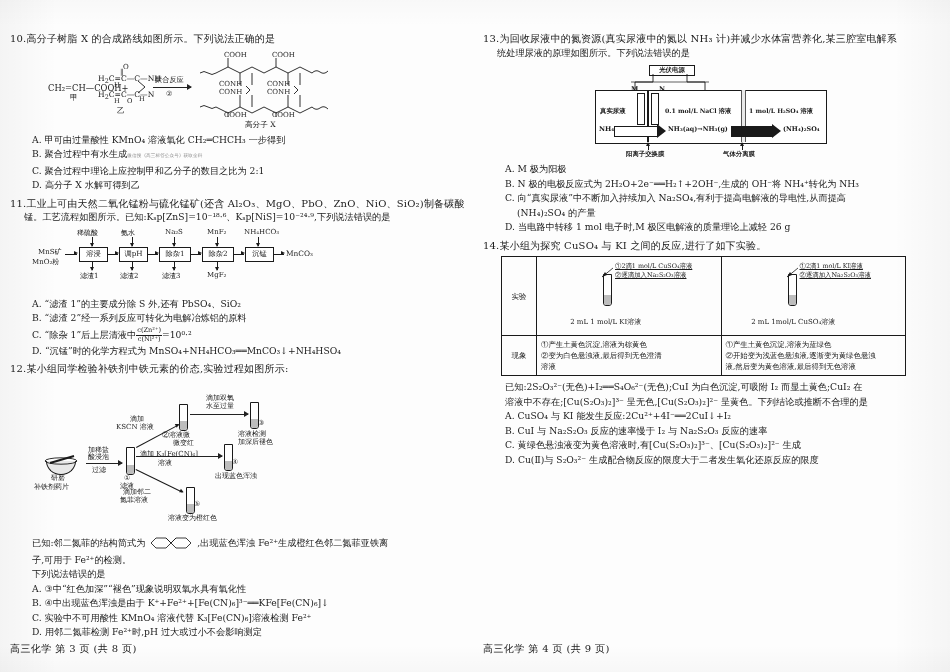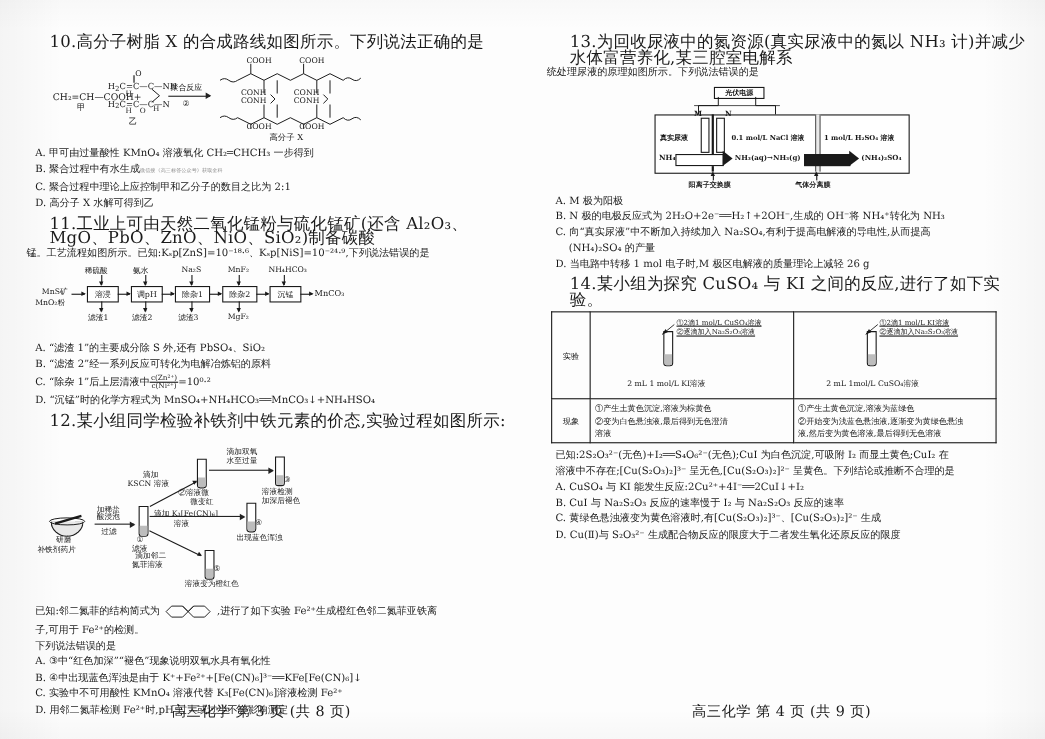--- a/index.html
+++ b/index.html
@@ -14,21 +14,21 @@
   
   .scan-tint{position:absolute;inset:0;background:
       linear-gradient(90deg,rgba(0,0,0,.035) 0%,rgba(0,0,0,0) 6%,rgba(0,0,0,0) 94%,rgba(0,0,0,.03) 100%),
       linear-gradient(180deg,rgba(0,0,0,.02) 0%,rgba(0,0,0,0) 4%,rgba(0,0,0,0) 96%,rgba(0,0,0,.025) 100%);
       pointer-events:none;}
   .col{position:absolute;top:0;width:455px;height:672px;}
   .col-left{left:10px;}
   .col-right{left:483px;}
 
   .q{position:relative;margin:0 0 4px 0;}
-  .qnum-line{display:block;font-size:15px;line-height:13.5px;letter-spacing:.2px;margin-left:35px;}
+  .qnum-line{display:block;font-size:10px;line-height:13.5px;letter-spacing:.2px;}
   .indent{padding-left:14px;display:block;font-size:9.2px;line-height:13.5px;}
   .opt{display:block;font-size:9.2px;line-height:14.5px;padding-left:22px;}
   .opt2{display:block;font-size:9.2px;line-height:14.5px;padding-left:34px;}
   sub{font-size:6.4px;vertical-align:-0.25em;}
   .watermark{font-size:4.6px;color:#8b8b8b;letter-spacing:.1px;}
 
   
   .fig{position:relative;margin:3px 0 4px 0;}
 
   
@@ -70,21 +70,21 @@
   .psu{position:absolute;border:1px solid #1a1a1a;background:#fff;display:flex;align-items:center;justify-content:center;font-size:6.4px;padding:0 2px;height:9px;}
 
   
   table.q14{border-collapse:collapse;width:405px;margin:4px 0 4px 18px;table-layout:fixed;}
   table.q14 td{border:1px solid #1a1a1a;padding:3px 4px;font-size:7.4px;line-height:11px;vertical-align:middle;}
   td.rowhd{width:26px;text-align:center;font-size:8px;}
   .tubecell{position:relative;height:72px;}
   .tubecell .lbl{position:absolute;white-space:nowrap;font-size:6.4px;line-height:8.5px;text-decoration:underline;}
   .tubecell .btm{position:absolute;bottom:4px;left:0;right:0;text-align:center;font-size:7px;}
 
-  .footer{position:absolute;bottom:16px;font-size:13px;letter-spacing:.4px;text-align:center;width:455px;}
+  .footer{position:absolute;bottom:16px;font-size:10px;letter-spacing:.4px;text-align:left;width:455px;}
 </style>
 </head>
 <body>
 
 <div class="page">
   <div class="scan-tint"></div>
 
   <div class="col col-left">
 
     <div class="q" style="margin-top:32px">
@@ -270,21 +270,21 @@
 
       <div class="opt" style="padding-left:22px;line-height:20px">
         <span>已知:邻二氮菲的结构简式为</span>
         <svg style="width:46px;height:16px;vertical-align:middle">
           <g stroke="#1a1a1a" fill="none" stroke-width="0.85">
             <path d="M3 8 L8 3 L18 3 L23 8 L18 13 L8 13 Z"></path>
             <path d="M23 8 L28 3 L38 3 L43 8 L38 13 L28 13 Z"></path>
             <path d="M18 3 L23 8 L28 3"></path>
           </g>
         </svg>
-        <span>,进行了如下实验 Fe²⁺生成橙红色邻二氮菲亚铁离</span>
+        <span>,出现蓝色浑浊 Fe²⁺生成橙红色邻二氮菲亚铁离</span>
       </div>
       <span class="opt">子,可用于 Fe²⁺的检测。</span>
       <span class="opt">下列说法错误的是</span>
       <span class="opt"><span>A.</span> <span>③中“红色加深”“褪色”现象说明双氧水具有氧化性</span></span>
       <span class="opt"><span>B.</span> <span>④中出现蓝色浑浊是由于 K⁺+Fe²⁺+[Fe(CN)₆]³⁻══KFe[Fe(CN)₆]↓</span></span>
       <span class="opt"><span>C.</span> <span>实验中不可用酸性 KMnO₄ 溶液代替 K₃[Fe(CN)₆]溶液检测 Fe²⁺</span></span>
       <span class="opt"><span>D.</span> <span>用邻二氮菲检测 Fe²⁺时,pH 过大或过小不会影响测定</span></span>
     </div>
 
     <div class="footer" style="left:0">高三化学 第 3 页 (共 8 页)</div>

